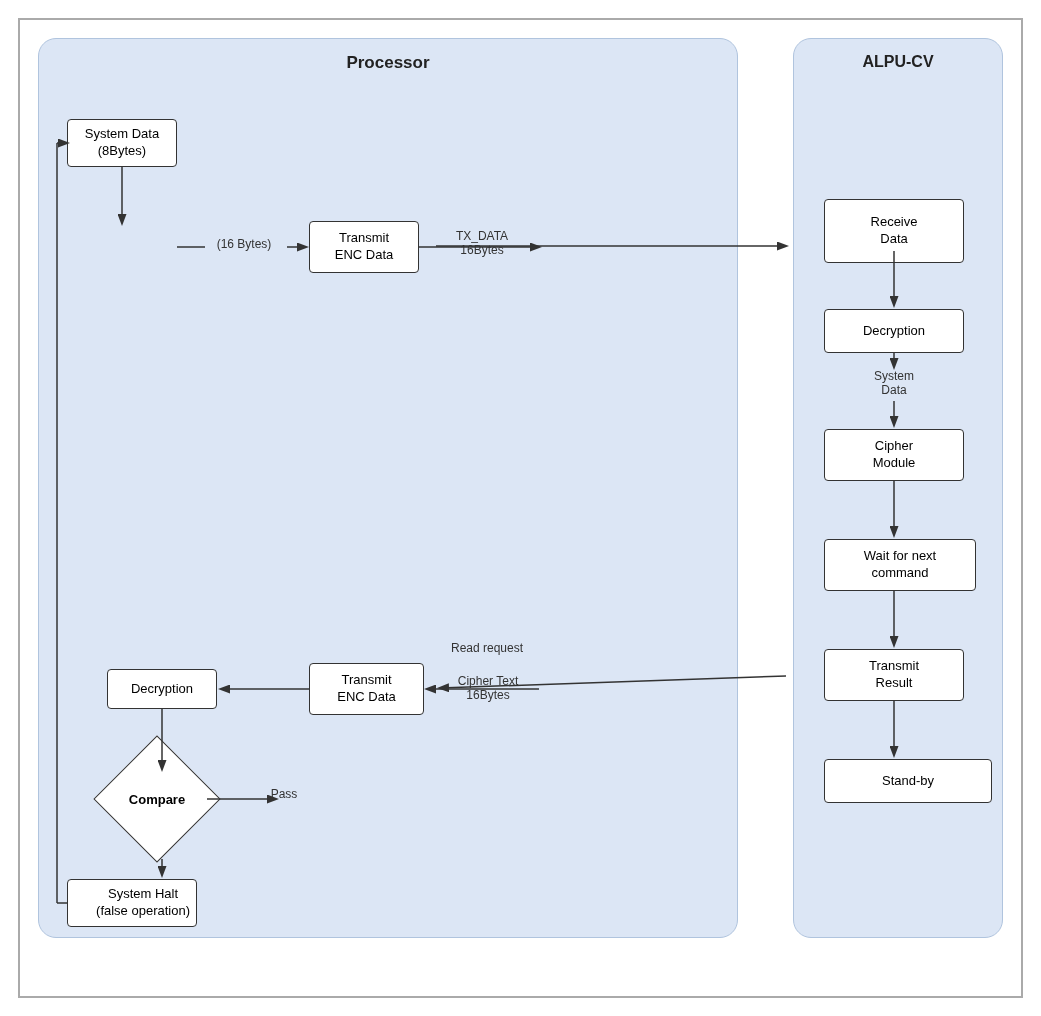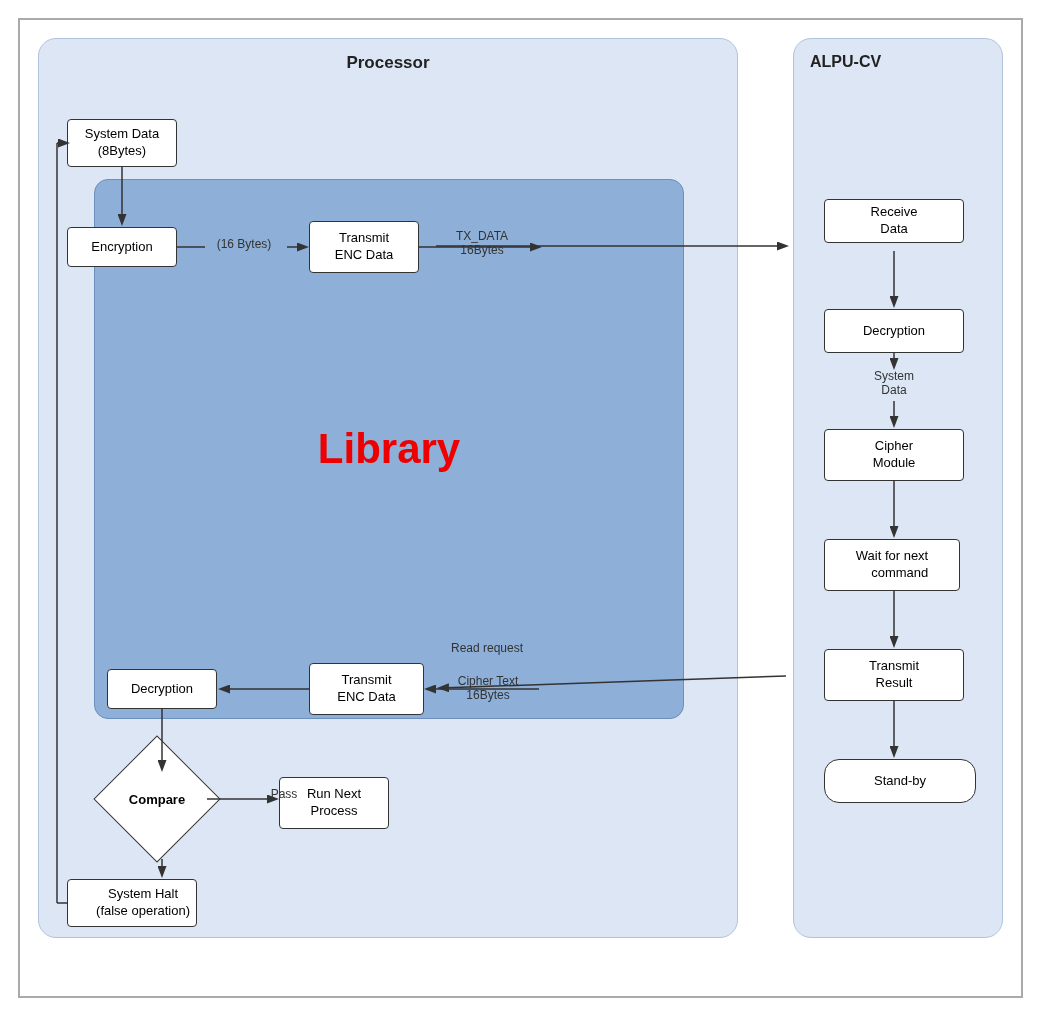--- a/index.html
+++ b/index.html
@@ -54,24 +54,24 @@
       background: #dce6f5;
       border-radius: 18px;
       border: 1.5px solid #b0c4de;
     }
 
     .alpu-title {
       position: absolute;
       top: 14px;
       left: 0;
       width: 100%;
+      text-align: center;
       font-size: 16px;
       font-weight: bold;
       color: #222;
-      margin-left: 16px;
     }
 
     
     .library-box {
       position: absolute;
       left: 55px;
       top: 140px;
       width: 590px;
       height: 540px;
       background: #8dafd8;
@@ -143,32 +143,26 @@
     }
   </style>
 </head>
 <body>
 
 <div class="outer-border">
 
   <div class="processor-region">
     <div class="processor-title">Processor</div>
 
-    <div class="library-box">
-      <div class="library-label">Library</div>
-    </div>
 
     <div class="flow-box" style="left:28px; top:80px; width:110px; height:48px;">
       <span style="white-space:pre-line;">System Data
 (8Bytes)</span>
     </div>
 
-    <div class="flow-box" style="left:28px; top:188px; width:110px; height:40px;">
-      <span>Encryption</span>
-    </div>
 
     <div class="label-text" style="left:165px; top:198px; width:80px;">
       <span>(16 Bytes)</span>
     </div>
 
     <div class="flow-box" style="left:270px; top:182px; width:110px; height:52px;">
       <span style="white-space:pre-line;">Transmit
 ENC Data</span>
     </div>
 
@@ -179,24 +173,20 @@
     <div class="flow-box" style="left:270px; top:624px; width:115px; height:52px;">
       <span style="white-space:pre-line;">Transmit
 ENC Data</span>
     </div>
 
     <div class="diamond" style="left:68px; top:730px;">
       <div style="position:absolute;width:90px;height:90px;top:-15px;left:5px;transform:rotate(45deg);background:#fff;border:1.5px solid #333;"></div>
       <div class="diamond-label">Compare</div>
     </div>
 
-    <div class="flow-box" style="left:240px; top:738px; width:110px; height:52px;">
-      <span style="white-space:pre-line;">Run Next
-Process</span>
-    </div>
 
     <div class="flow-box" style="left:28px; top:840px; width:130px; height:48px;justify-content:flex-end;">
       <span style="white-space:pre-line;">System Halt
 (false operation)</span>
     </div>
 
     <div class="label-text" style="left:398px; top:602px; width:100px;">
       <span>Read request</span>
     </div>
 
@@ -241,50 +231,50 @@
       <line x1="18" y1="104" x2="28" y2="104" stroke="#333" stroke-width="1.5" marker-end="url(#arrowhead)"></line>
 
       <line x1="500" y1="650" x2="388" y2="650" stroke="#333" stroke-width="1.5" marker-end="url(#arrowhead)"></line>
     </svg>
 
   </div>
 
   <div class="alpu-region">
     <div class="alpu-title">ALPU-CV</div>
 
-    <div class="flow-box" style="left:30px; top:160px; width:140px; height:44px;">
+    <div class="flow-box" style="left:30px; top:160px; width:140px; height:64px;">
       <span style="white-space:pre-line;">Receive
 Data</span>
     </div>
 
     <div class="flow-box" style="left:30px; top:270px; width:140px; height:44px;">
       <span>Decryption</span>
     </div>
 
     <div class="label-text" style="left:55px; top:330px; width:90px; font-size:12px; color:#333;">
       <span style="white-space:pre-line;">System
 Data</span>
     </div>
 
     <div class="flow-box" style="left:30px; top:390px; width:140px; height:52px;text-align:center;">
       <span style="white-space:pre-line;">Cipher
 Module</span>
     </div>
 
-    <div class="flow-box" style="left:30px; top:500px; width:136px; height:52px;text-align:right;">
+    <div class="flow-box" style="left:30px; top:500px; width:152px; height:52px;">
       <span style="white-space:pre-line;">Wait for next
 command</span>
     </div>
 
     <div class="flow-box" style="left:30px; top:610px; width:140px; height:52px;">
       <span style="white-space:pre-line;">Transmit
 Result</span>
     </div>
 
-    <div class="flow-box" style="left:30px; top:720px; width:152px; height:44px;border-radius:15px;">
+    <div class="flow-box" style="left:30px; top:720px; width:168px; height:44px;">
       <span>Stand-by</span>
     </div>
 
     <svg class="arrows-svg">
       <defs>
         <marker id="arrowhead2" markerWidth="8" markerHeight="6" refX="6" refY="3" orient="auto">
           <polygon points="0 0, 8 3, 0 6" fill="#333"></polygon>
         </marker>
       </defs>
 

